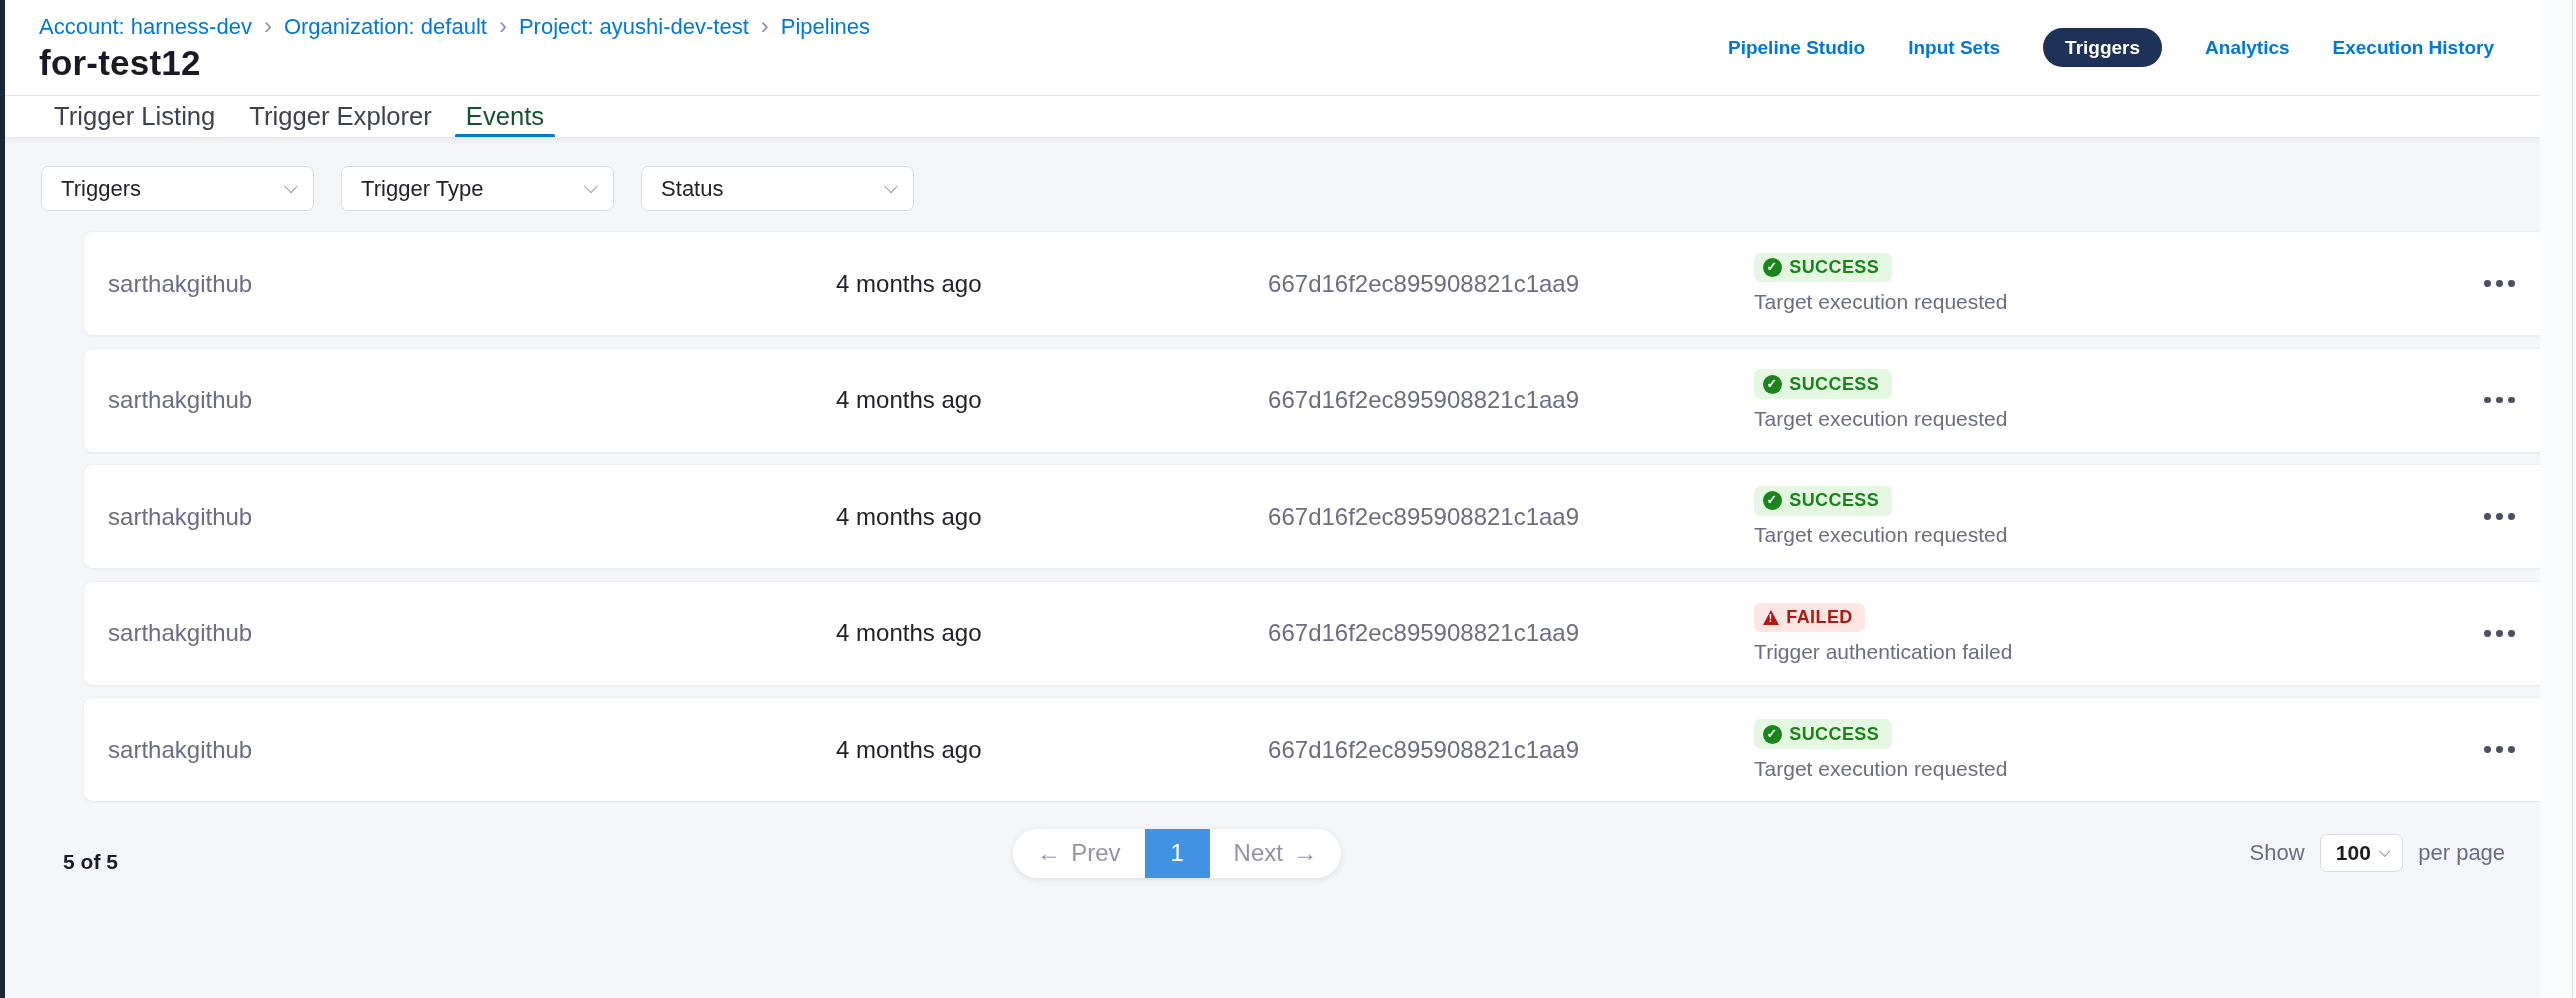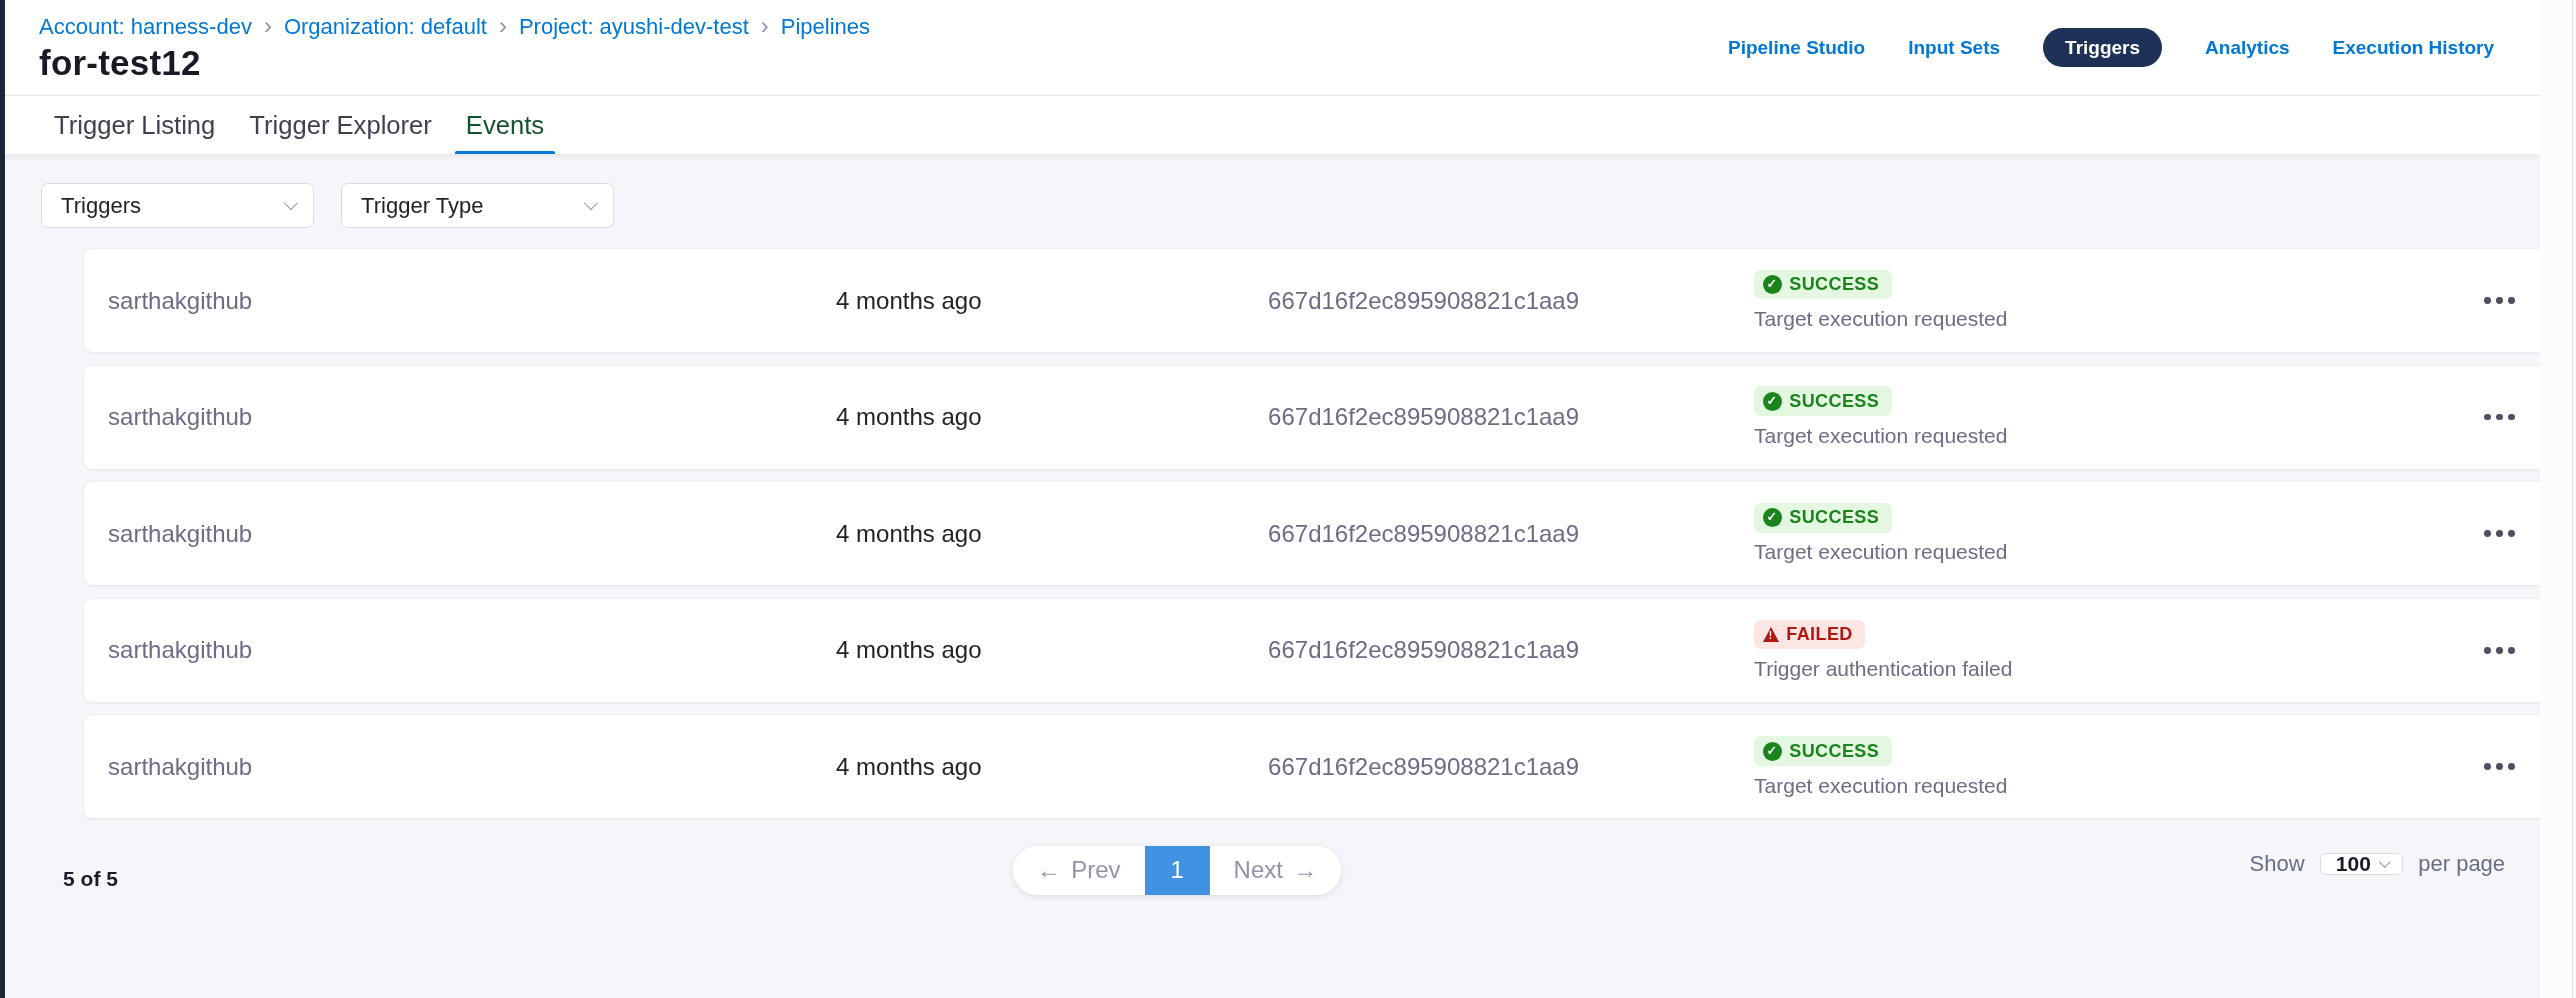--- a/index.html
+++ b/index.html
@@ -19,21 +19,21 @@
   .breadcrumb { position:absolute; left:34px; top:13.6px; display:flex; align-items:center; gap:12px; font-size:22px; }
   .breadcrumb a { color:#0278d5; text-decoration:none; font-weight:400; cursor:pointer; }
   .breadcrumb .sep { color:#9293ab; font-size:24px; line-height:1; padding-bottom:2.6px; }
   .page-title { position:absolute; left:34px; top:43px; font-size:35px; font-weight:700; color:#1a1a26; letter-spacing:0.2px; }
 
   .top-nav { position:absolute; right:46px; top:0; height:95px; display:flex; align-items:center; gap:43px; }
   .top-nav a { color:#0278d5; font-size:19px; font-weight:600; text-decoration:none; cursor:pointer; white-space:nowrap; }
   .top-nav a.pill { background:#1e3157; color:#ffffff; padding:8.5px 22px; border-radius:22px; }
 
   
-  .tab-bar { position:relative; height:59px; background:#ffffff; border-top:0.9px solid #e4e6ee; display:flex; align-items:stretch; padding-left:49px; gap:34px; box-shadow:0 2.6px 6px rgba(40,41,61,0.07); z-index:5; }
+  .tab-bar { position:relative; height:42px; background:#ffffff; border-top:0.9px solid #e4e6ee; display:flex; align-items:stretch; padding-left:49px; gap:34px; box-shadow:0 2.6px 6px rgba(40,41,61,0.07); z-index:5; }
   .tab { position:relative; display:flex; align-items:center; font-size:25.6px; color:#3f4151; cursor:pointer; }
   .tab.active { color:#14532d; font-weight:400; }
   .tab.active::after { content:""; position:absolute; left:-11px; right:-11px; bottom:0; height:3.4px; background:#0278d5; border-radius:1.7px 1.7px 0 0; }
 
   
   .content { position:relative; }
 
   .filters { display:flex; gap:27px; margin:29px 0 0 36px; }
   .filter-btn { width:273px; height:45px; background:#ffffff; border:0.9px solid #d9dae6; border-radius:6.8px; display:flex; align-items:center; justify-content:space-between; padding:0 19px; font-size:22px; color:#22222a; font-family:inherit; cursor:pointer; }
   .chev { width:10.2px; height:10.2px; border-right:1.7px solid #9597ad; border-bottom:1.7px solid #9597ad; transform:rotate(45deg) translateY(-2.6px); }
@@ -63,21 +63,21 @@
   .dots-btn { justify-self:center; display:flex; gap:5.1px; background:none; border:none; cursor:pointer; padding:8.5px; }
   .dots-btn i { width:6.8px; height:6.8px; border-radius:50%; background:#4d4f63; }
 
   
   .list-footer { position:relative; height:128px; }
   .row-count { position:absolute; left:58px; top:25.6px; font-size:21px; font-weight:700; color:#1c1c28;margin-top:9px; }
   .pager { position:absolute; left:1172px; top:13.6px; transform:translateX(-50%); height:49px; display:flex; align-items:stretch; background:#ffffff; border-radius:25px; overflow:hidden; box-shadow:0 1.7px 6.8px rgba(40,41,61,0.12); }
   .pager button { border:none; background:none; font-family:inherit; font-size:24px; color:#9293ab; display:flex; align-items:center; gap:10.2px; padding:0 24px; cursor:pointer; }
   .pager .page-btn { background:#4192e2; color:#ffffff; width:65px; justify-content:center; padding:0; }
   .page-size { position:absolute; right:35px; top:19px; display:flex; align-items:center; gap:15.3px; font-size:22px; color:#6b6d85; }
-  .size-select { height:22px; min-width:83px; background:#ffffff; border:0.9px solid #d9dae6; border-radius:6.8px; display:flex; align-items:center; justify-content:center; gap:8.5px; font-family:inherit; font-size:21px; font-weight:600; color:#1c1c28; cursor:pointer; padding:0 12px; }
+  .size-select { height:38px; min-width:83px; background:#ffffff; border:0.9px solid #d9dae6; border-radius:6.8px; display:flex; align-items:center; justify-content:center; gap:8.5px; font-family:inherit; font-size:21px; font-weight:600; color:#1c1c28; cursor:pointer; padding:0 12px; }
 </style>
 </head>
 <body>
 
 <div class="left-rail"></div>
 
 <div class="app">
 
   <header class="page-header">
     <nav class="breadcrumb">
@@ -110,20 +110,24 @@
 
     <div class="filters">
       <button class="filter-btn">
         <span>Triggers</span>
         <span class="chev"></span>
       </button>
       <button class="filter-btn">
         <span>Trigger Type</span>
         <span class="chev"></span>
       </button>
+      <button class="filter-btn">
+        <span>Status</span>
+        <span class="chev"></span>
+      </button>
     </div>
 
 
     <div class="rows">
 
       <div class="row-card grid">
         <span class="cell-text">sarthakgithub</span>
         <span class="cell-time">4 months ago</span>
         <span class="cell-text">667d16f2ec895908821c1aa9</span>
         <div class="cell-status">

